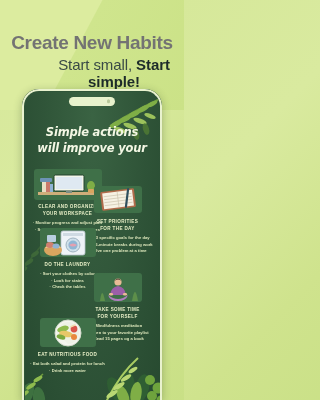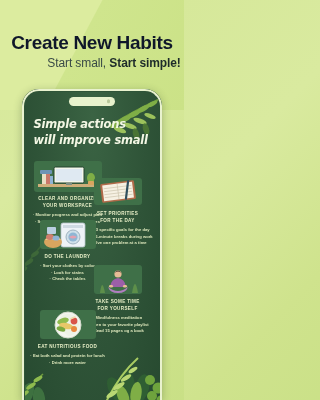--- a/index.html
+++ b/index.html
@@ -9,24 +9,24 @@
     background:linear-gradient(135deg,#d6e89a 0%,#d9ea9f 35%,#cfe38d 70%,#c9e086 100%);
     position:relative;
   }
   .bg-wedge{
     position:absolute; top:0; left:0; width:100%; height:110px;
     background:linear-gradient(118deg,#dcec9f 0%,#dcec9f 42%,#cfe58d 42.5%,#cbe287 100%);
     z-index:0;
   }
   .header{ position:relative; z-index:3; padding-top:33px; text-align:center; }
   .h-title{
-    font-size:19px; font-weight:bold; color:#0f172a; letter-spacing:-0.3px;
+    font-size:19px; font-weight:bold; color:#737373; letter-spacing:-0.3px;
     line-height:1.05;
   }
-  .h-sub{ font-size:12px; color:#394a46; margin-top:3px; letter-spacing:-0.1px;margin-left:44px; }
+  .h-sub{ font-size:15px; color:#394a46; margin-top:3px; letter-spacing:-0.1px;margin-left:44px; }
   .h-sub b{ color:#1d2b2a; font-weight:bold; }
 
   
   .phone{
     position:absolute; left:22px; top:89px; width:140px; height:311px;
     background:#2f5438; border-radius:17px 17px 0 0;
     box-shadow:0 2px 9px rgba(30,50,30,.30);
     overflow:hidden; z-index:4;
   }
   .phone-bezel{
@@ -47,21 +47,21 @@
     width:3.5px; height:3.5px; border-radius:50%; background:#b9c99b;
   }
 
   
   .leaf-tr{ position:absolute; top:4px; right:-6px; width:60px; height:46px; z-index:6; }
   .leaf-bl{ position:absolute; bottom:-4px; left:-10px; width:54px; height:48px; z-index:6; }
   .leaf-br{ position:absolute; bottom:-6px; right:-8px; width:70px; height:62px; z-index:6; }
   .leaf-ml{ position:absolute; top:148px; left:-10px; width:30px; height:40px; z-index:2; opacity:.5; }
 
   .hero{
-    position:relative; z-index:8; margin-top:24px; text-align:left; padding:0 9px;
+    position:relative; z-index:8; margin-top:32px; text-align:center; padding:0 9px;
     font-family:"DejaVu Sans", sans-serif;
     color:#f3f7e4; font-size:11.5px; font-weight:bold; line-height:1.42;
     font-style:italic; letter-spacing:-0.2px;
   }
 
   .grid{ position:relative; z-index:8; margin-top:12px; }
   .block{ position:absolute; text-align:center; }
   .b-left{ left:3px; width:80px; }
   .b-right{ right:2px; width:80px; }
 
@@ -128,21 +128,21 @@
       <path d="M2 38 Q14 20 26 6" stroke="#49743a" stroke-width="1.6" fill="none"></path>
       <g fill="#4f7f3c">
         <ellipse cx="8" cy="30" rx="5" ry="2" transform="rotate(-35 8 30)"></ellipse>
         <ellipse cx="14" cy="22" rx="5" ry="2" transform="rotate(-35 14 22)"></ellipse>
         <ellipse cx="20" cy="14" rx="4.5" ry="2" transform="rotate(-35 20 14)"></ellipse>
       </g>
     </svg>
 
     <div class="hero">
       <div>Simple actions</div>
-      <div>will improve small</div>
+      <div>will improve your</div>
     </div>
 
     <div class="grid">
 
       <div class="block b-left" style="top:0px;">
         <div class="card">
           <svg viewBox="0 0 80 33" width="80" height="33">
             <rect x="6" y="1" width="68" height="31" rx="3" fill="#3f7048"></rect>
             <rect x="10" y="24" width="60" height="3" fill="#cfae7a"></rect>
             <rect x="26" y="7" width="30" height="16" rx="1.5" fill="#f3f6ea" stroke="#25422c" stroke-width="1"></rect>

